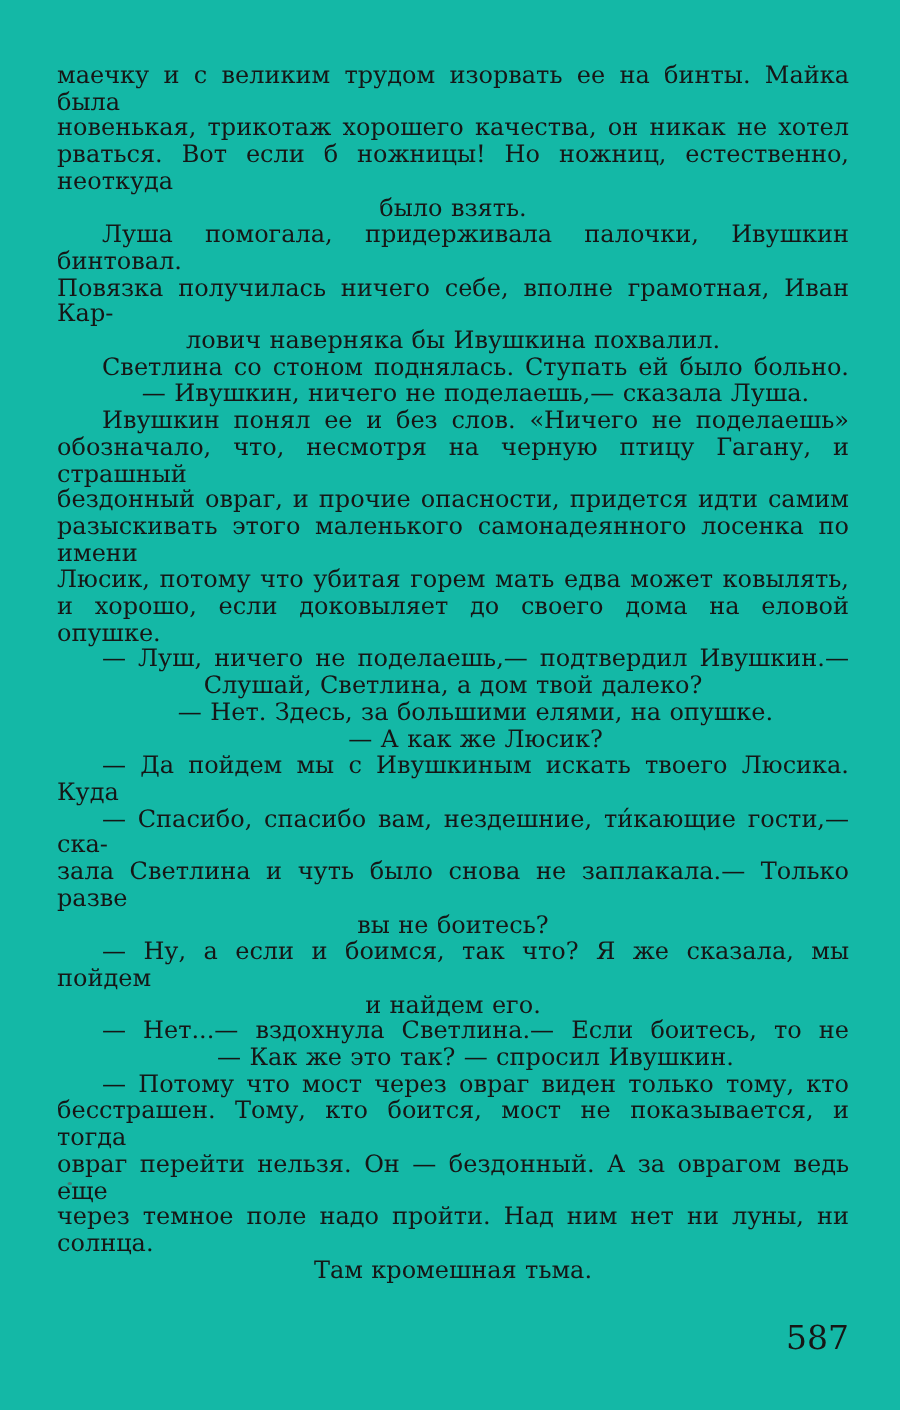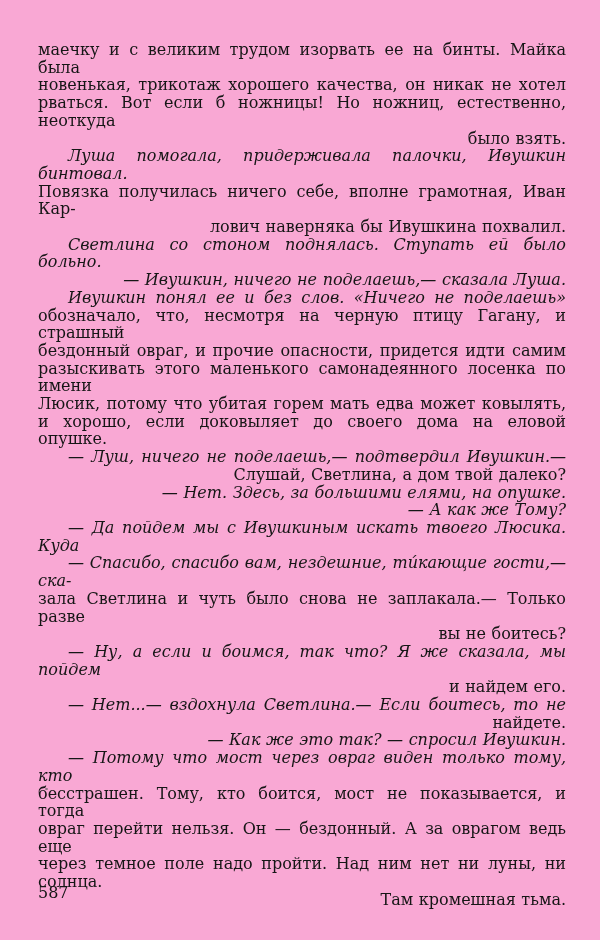--- a/index.html
+++ b/index.html
@@ -4,48 +4,48 @@
 <style>
   html, body {
     margin: 0;
     padding: 0;
     background: #ffffff;
   }
   .book-page {
     position: relative;
     width: 600px;
     height: 940px;
-    background: #f9a8d4;
+    background: #14b8a6;
     overflow: hidden;
     font-family: "DejaVu Serif", "Liberation Serif", serif;
     color: #161616;
   }
   .text-block {
     position: absolute;
     left: 38px;
     top: 41px;
     width: 528px;
     font-size: 16px;
     line-height: 17.7px;
     word-spacing: 0.5px;
   }
   .para { margin: 0; padding: 0; }
-  .line { text-align: right; }
+  .line { text-align: center; }
   .line.j {
     text-align: justify;
     text-align-last: justify;
   }
-  .line.ind { text-indent: 30px; font-style: italic; }
+  .line.ind { text-indent: 30px; }
   .page-number {
     position: absolute;
     left: 38px;
     top: 883px;
     width: 528px;
-    text-align: left;
-    font-size: 16px;
+    text-align: right;
+    font-size: 22px;
     line-height: 20px;
   }
   .speck {
     position: absolute;
     left: 45px;
     top: 788px;
     width: 3px;
     height: 2px;
     background: #5a5a5a;
     border-radius: 50%;
@@ -83,37 +83,36 @@
         <div class="line j">и хорошо, если доковыляет до своего дома на еловой опушке.</div>
       </div>
       <div class="para">
         <div class="line j ind">— Луш, ничего не поделаешь,— подтвердил Ивушкин.—</div>
         <div class="line">Слушай, Светлина, а дом твой далеко?</div>
       </div>
       <div class="para">
         <div class="line ind">— Нет. Здесь, за большими елями, на опушке.</div>
       </div>
       <div class="para">
-        <div class="line ind">— А как же Тому?</div>
+        <div class="line ind">— А как же Люсик?</div>
       </div>
       <div class="para">
         <div class="line j ind">— Да пойдем мы с Ивушкиным искать твоего Люсика. Куда</div>
       </div>
       <div class="para">
         <div class="line j ind">— Спасибо, спасибо вам, нездешние, ти́кающие гости,— ска-</div>
         <div class="line j">зала Светлина и чуть было снова не заплакала.— Только разве</div>
         <div class="line">вы не боитесь?</div>
       </div>
       <div class="para">
         <div class="line j ind">— Ну, а если и боимся, так что? Я же сказала, мы пойдем</div>
         <div class="line">и найдем его.</div>
       </div>
       <div class="para">
         <div class="line j ind">— Нет...— вздохнула Светлина.— Если боитесь, то не</div>
-        <div class="line">найдете.</div>
       </div>
       <div class="para">
         <div class="line ind">— Как же это так? — спросил Ивушкин.</div>
       </div>
       <div class="para">
         <div class="line j ind">— Потому что мост через овраг виден только тому, кто</div>
         <div class="line j">бесстрашен. Тому, кто боится, мост не показывается, и тогда</div>
         <div class="line j">овраг перейти нельзя. Он — бездонный. А за оврагом ведь еще</div>
         <div class="line j">через темное поле надо пройти. Над ним нет ни луны, ни солнца.</div>
         <div class="line">Там кромешная тьма.</div>

